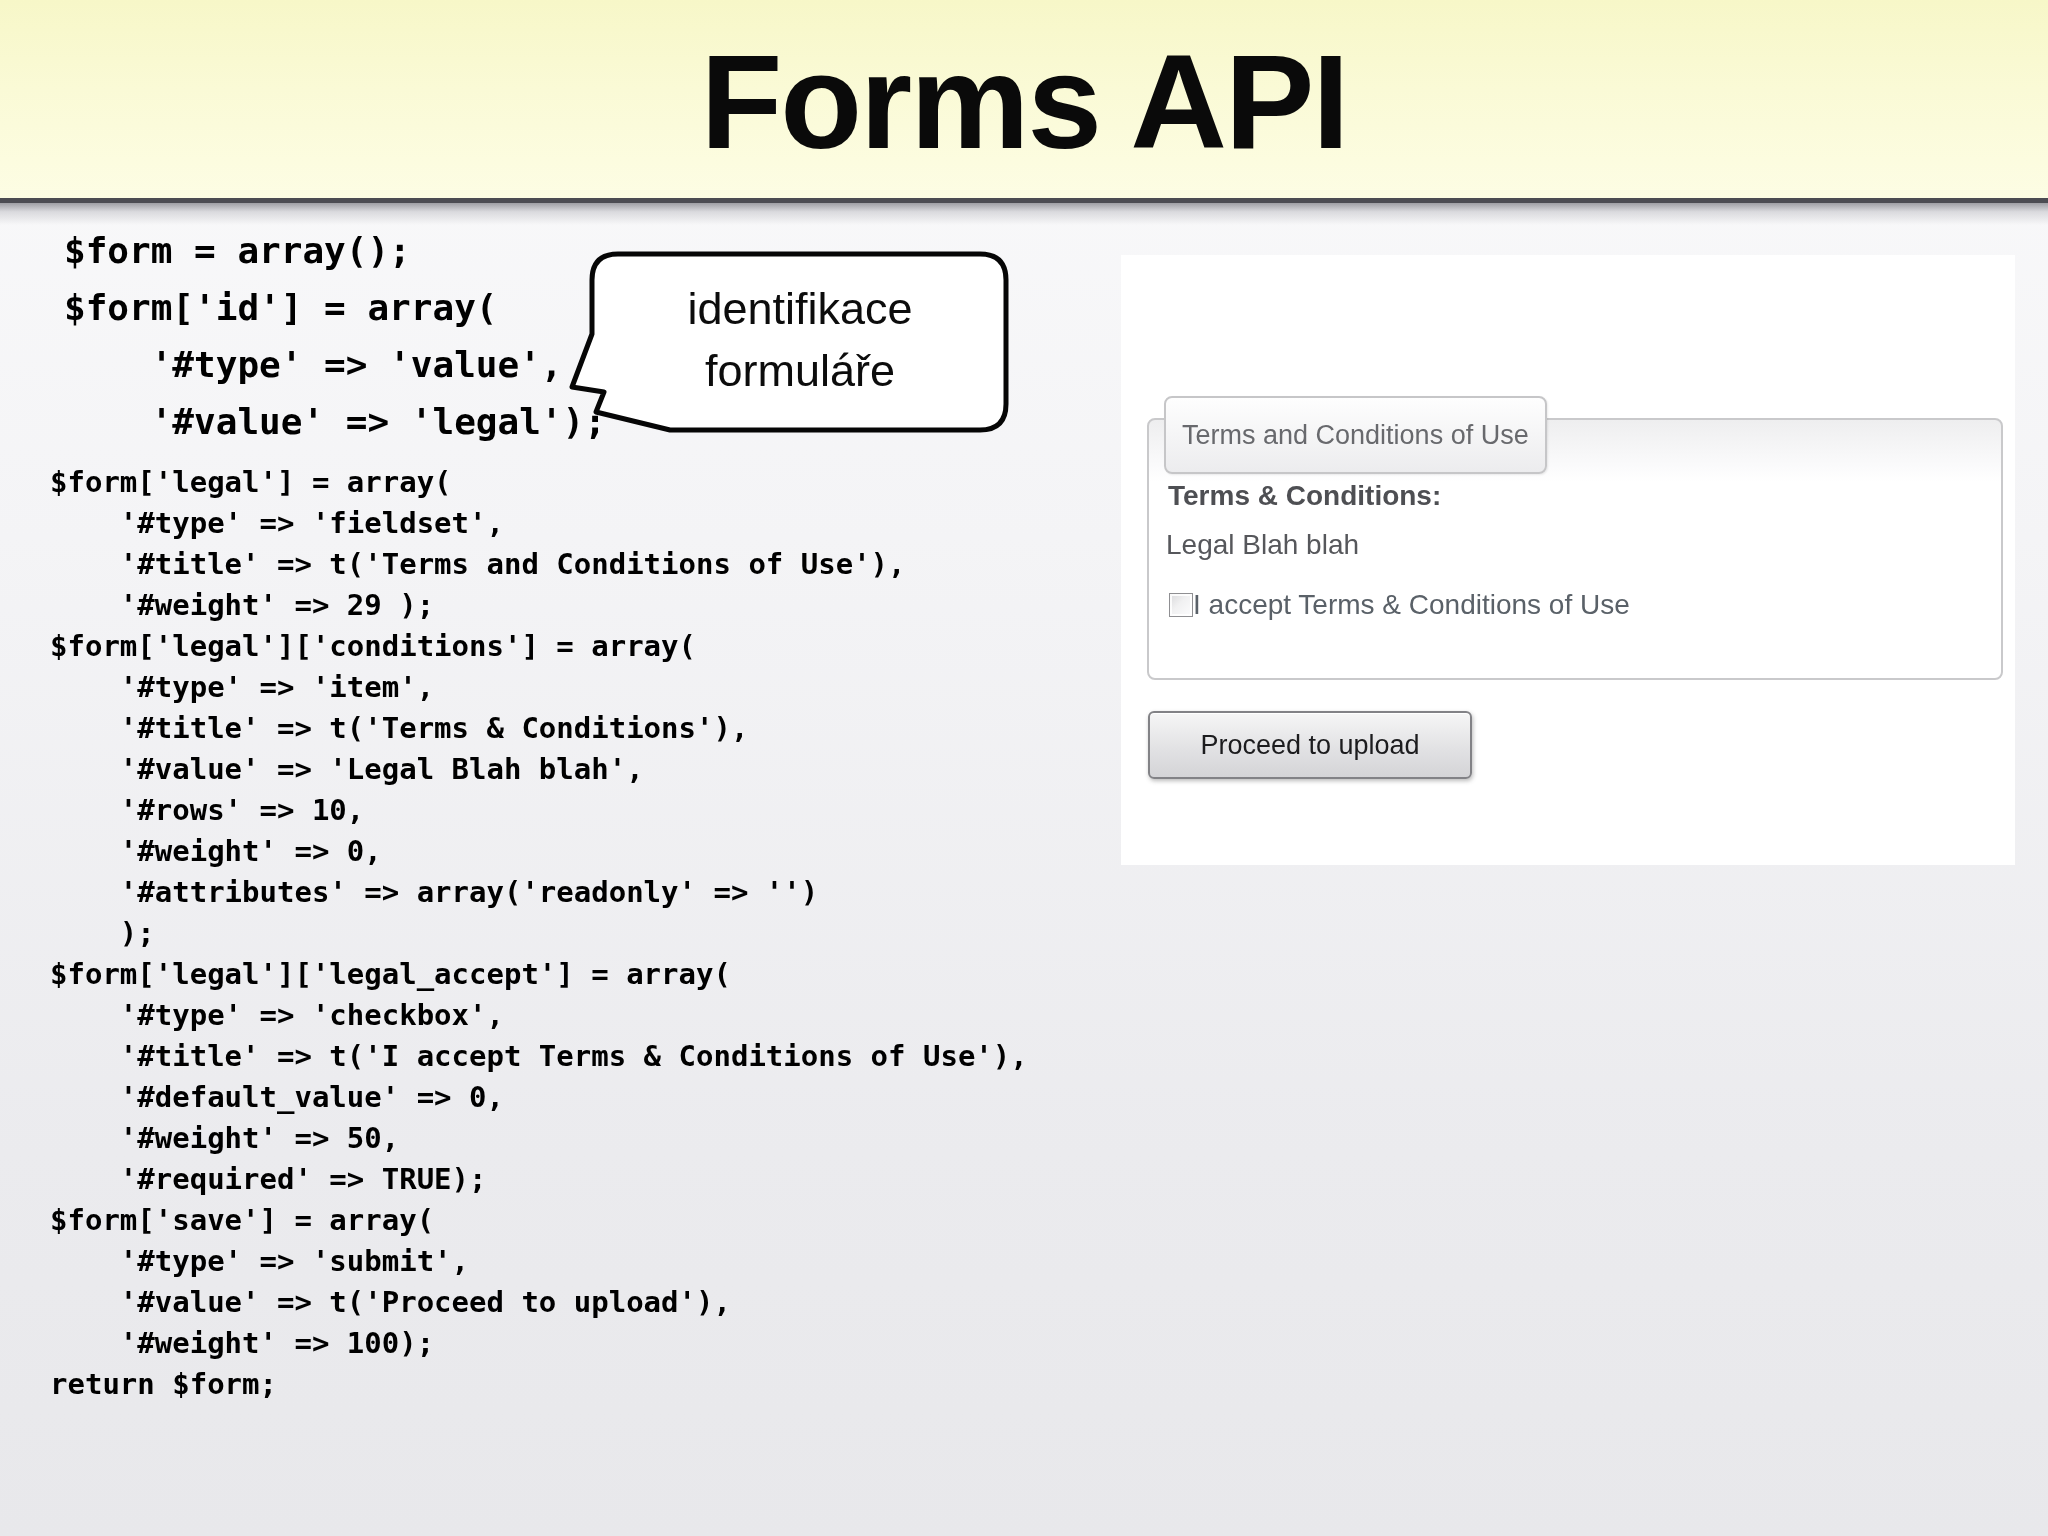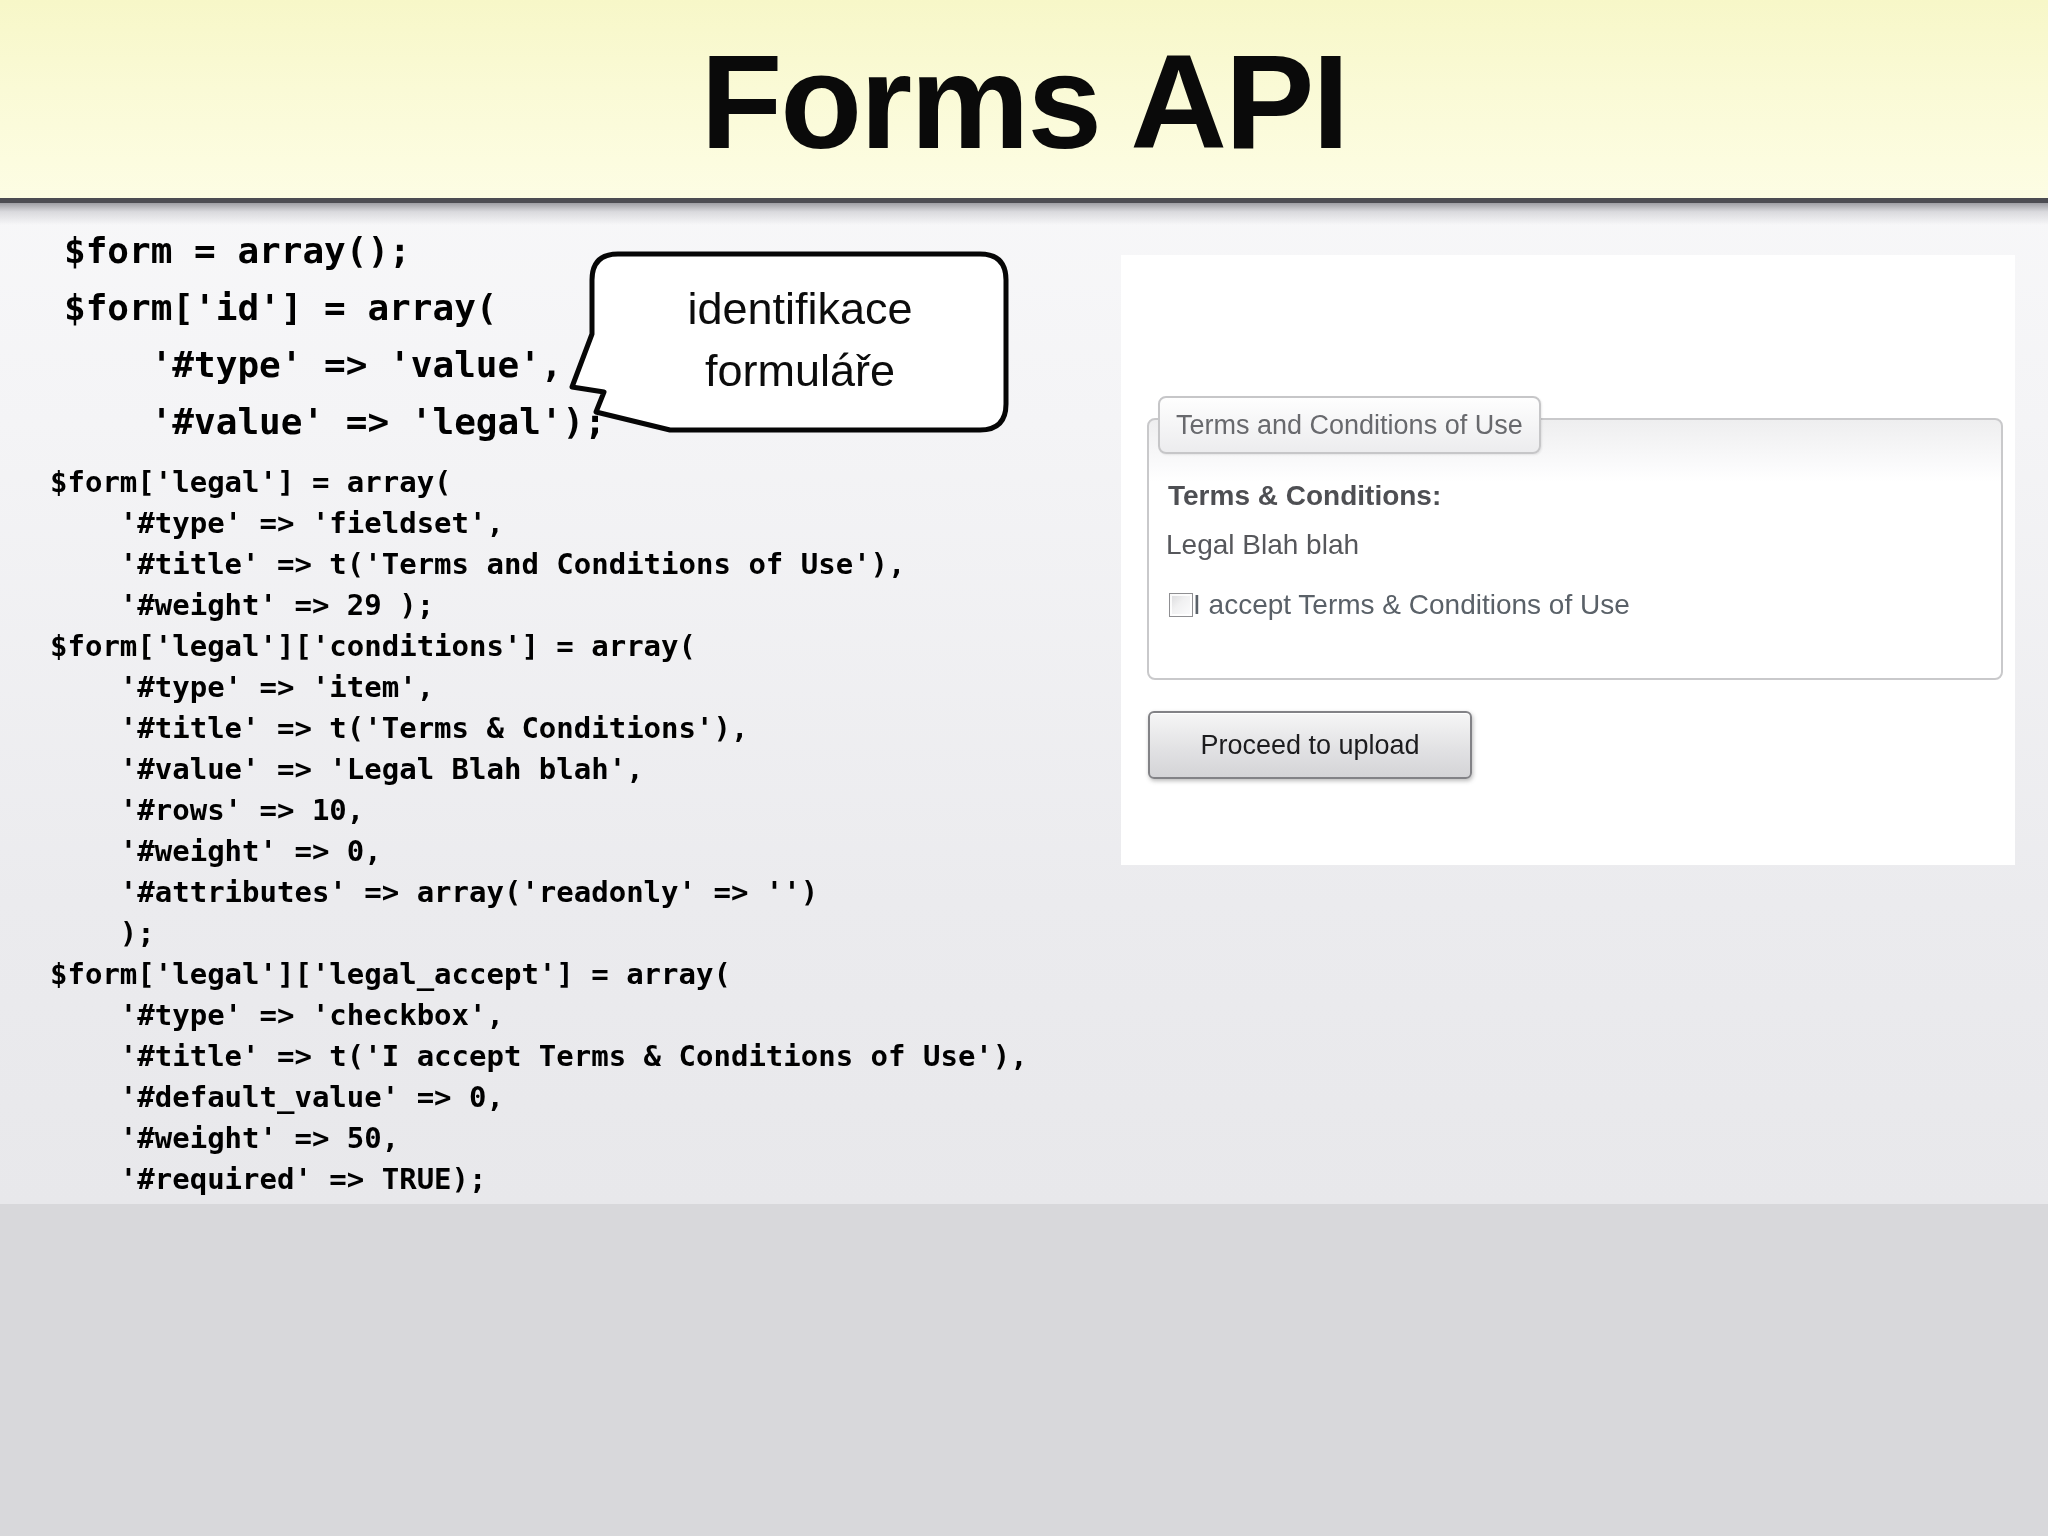--- a/index.html
+++ b/index.html
@@ -1,17 +1,17 @@
 <!DOCTYPE html>
 <html><head>
 <meta charset="utf-8">
 <style>
   html,body{margin:0;padding:0;background:#d8d8db;}
   .slide{
-    position:relative;width:2048px;height:1204px;overflow:hidden;
+    position:relative;width:2048px;height:1536px;overflow:hidden;
     background:linear-gradient(180deg,#fafafb 0%,#f4f4f6 35%,#ebebee 75%,#e8e8eb 100%);
     font-family:"Liberation Sans",sans-serif;
   }
   
   .header{
     position:absolute;left:0;top:0;width:100%;height:198px;
     background:linear-gradient(180deg,#f7f7c8 0%,#fafad6 45%,#fdfde4 100%);
     border-bottom:5px solid #4c4c52;
     display:flex;align-items:center;justify-content:center;
   }
@@ -40,22 +40,22 @@
   .panel-heading{
     position:absolute;left:26px;top:36px;
     font-size:33px;font-weight:bold;letter-spacing:1px;color:#747578;
   }
   .fieldset{
     position:absolute;left:26px;top:163px;width:852px;height:258px;
     border:2px solid #c9c9cb;border-radius:8px;
     background:linear-gradient(180deg,#eeeeef 0px,#fbfbfc 48px,#ffffff 62px);
   }
   .fieldset-legend{
-    position:absolute;left:9px;top:-24px;height:42px;
-    padding:6px 16px;line-height:42px;
+    position:absolute;left:15px;top:-24px;height:42px;
+    padding:16px 16px;line-height:42px;
     font-size:27px;color:#68696d;
     background:linear-gradient(180deg,#fefefe 0%,#ececee 100%);
     border:2px solid #c6c6c8;border-radius:8px;
     box-shadow:1px 1px 2px rgba(0,0,0,0.08);
     white-space:nowrap;
   }
   .item-label{position:absolute;left:47px;top:225px;font-size:28px;font-weight:bold;color:#4e4f53;}
   .item-value{position:absolute;left:45px;top:274px;font-size:28px;color:#56575b;}
   .checkbox-row{position:absolute;left:48px;top:334px;display:flex;align-items:center;gap:0;}
   .checkbox{

